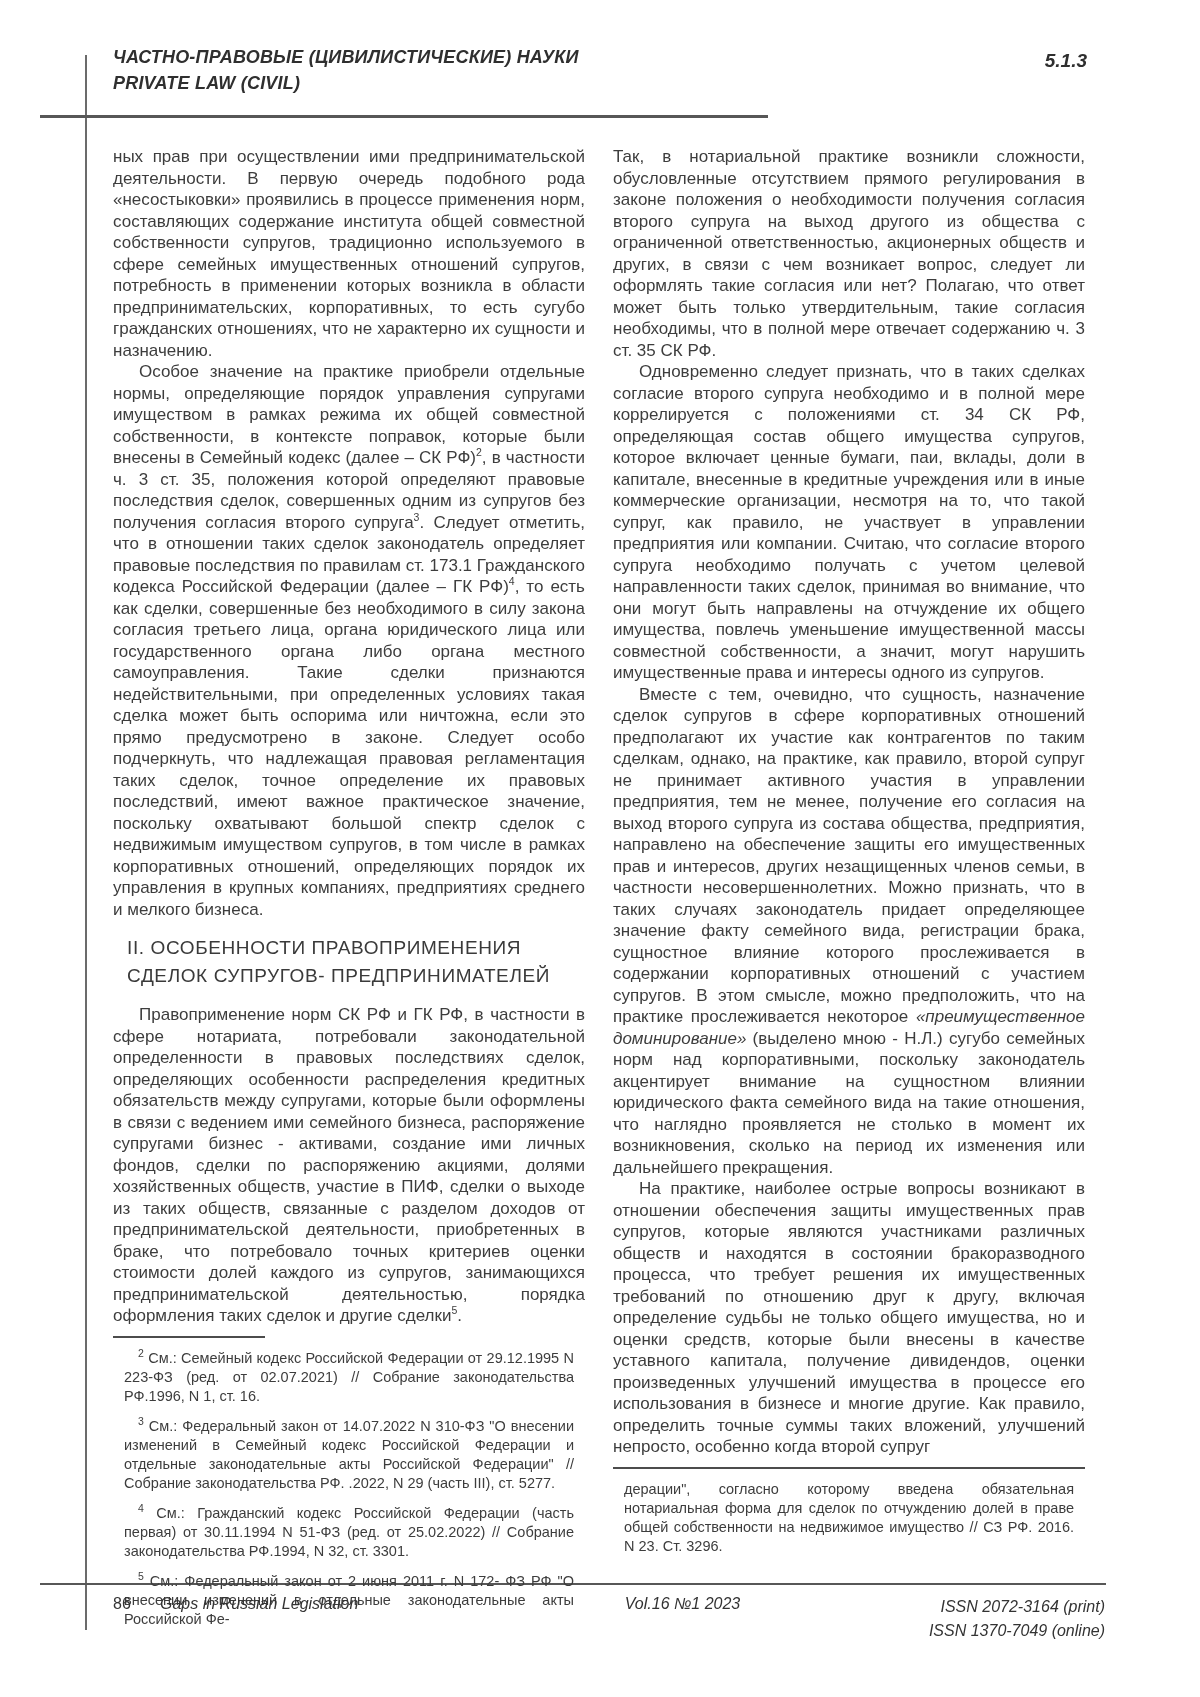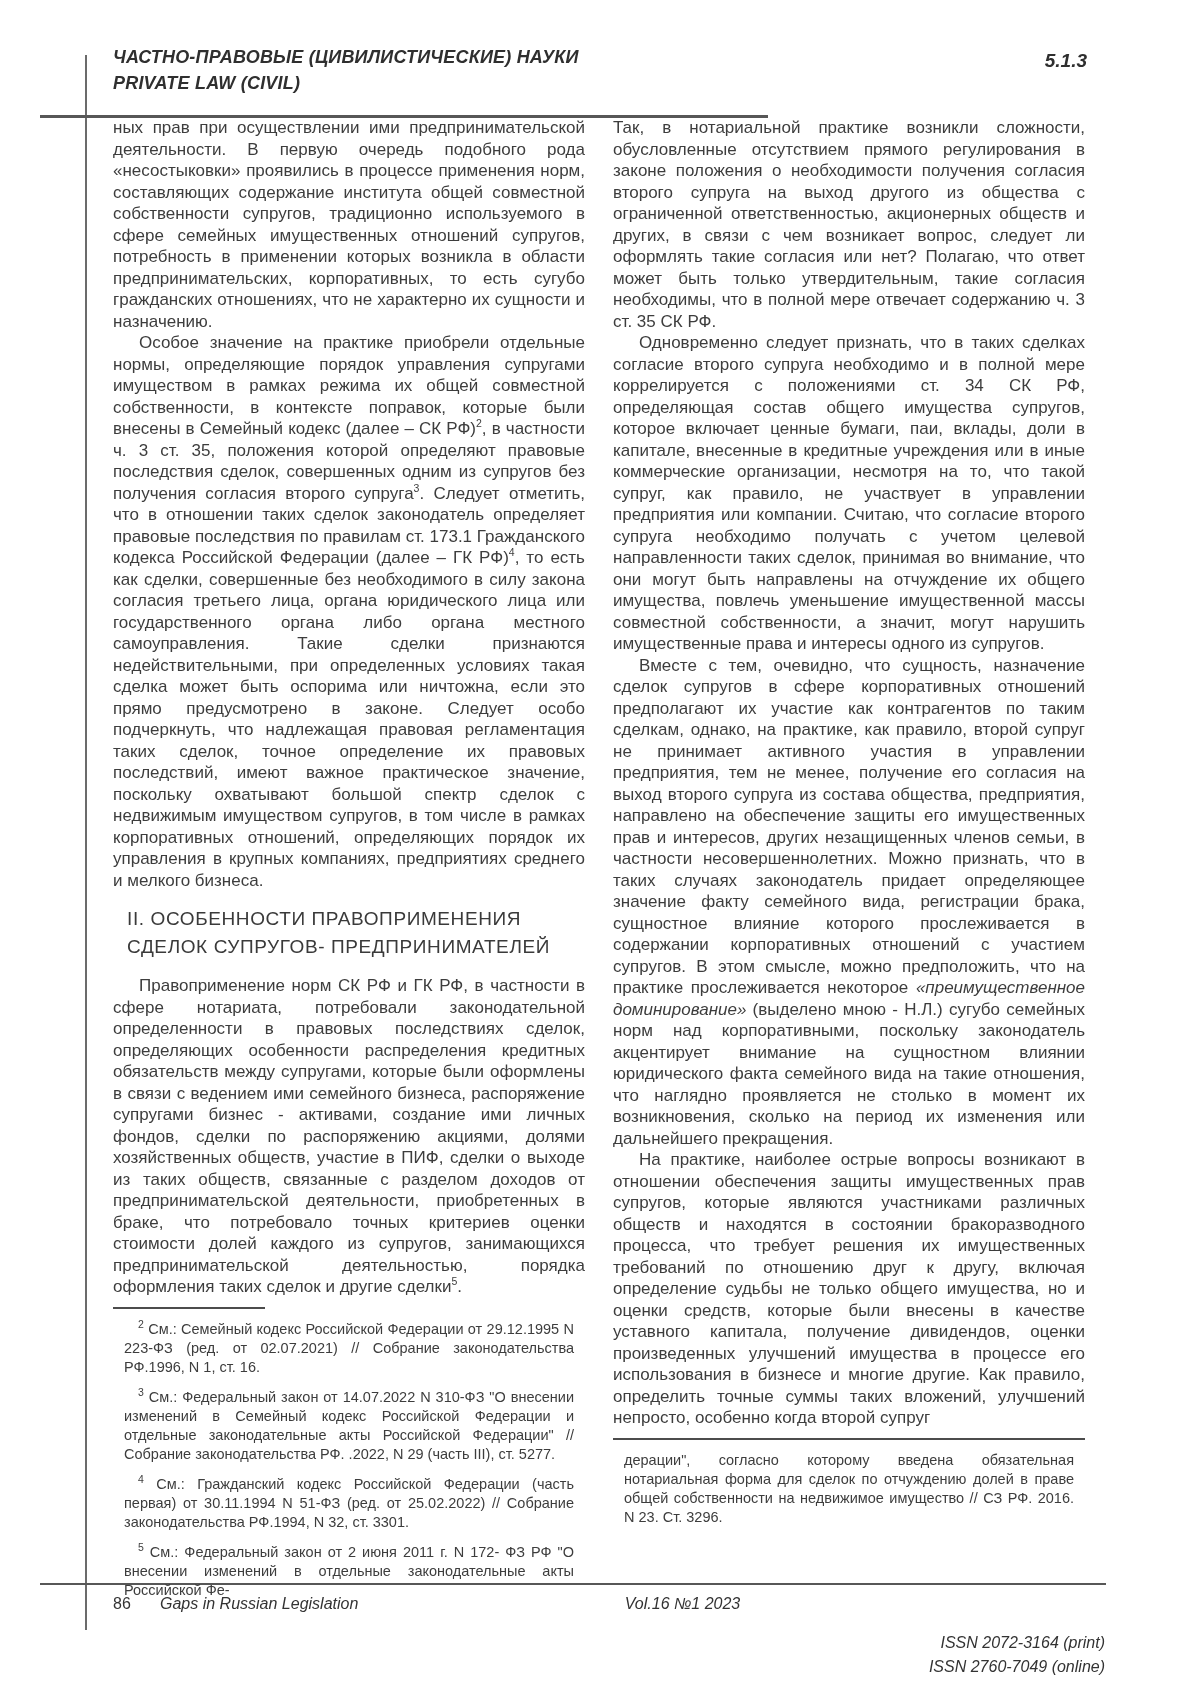--- a/index.html
+++ b/index.html
@@ -20,21 +20,21 @@
     position:absolute;left:113px;top:44px;width:700px;
     font-weight:bold;font-style:italic;font-size:18px;line-height:26px;
     color:#2f2f2f;letter-spacing:.2px;
   }
   .hdr-title span{display:block;}
   .hdr-code{
     position:absolute;right:113px;top:50px;
     font-weight:bold;font-style:italic;font-size:19px;color:#2f2f2f;
   }
   
-  .col{position:absolute;top:117px;width:472px;}
+  .col{position:absolute;top:146px;width:472px;}
   .col-left{left:113px;}
   .col-right{left:613px;}
   .col p{
     margin:0;padding:0;
     font-size:17px;line-height:21.5px;
     text-align:justify;
     hyphens:auto;-webkit-hyphens:auto;
   }
   .indent{text-indent:26px;}
   .sup{vertical-align:super;font-size:10.5px;line-height:0;}
@@ -54,21 +54,21 @@
   }
   
   .footer{
     position:absolute;left:113px;top:1595px;width:992px;
     font-size:16px;color:#333333;
   }
   .footer .row{display:flex;align-items:flex-start;}
   .footer .pageno{font-style:normal;width:47px;}
   .footer .journal{font-style:italic;flex:0 0 360px;}
   .footer .issue{font-style:italic;flex:1 1 auto;text-align:center;}
-  .footer .issn{font-style:italic;text-align:right;flex:0 0 260px;line-height:24px;margin-top:36px;}
+  .footer .issn{font-style:italic;text-align:right;flex:0 0 260px;line-height:24px;}
   .footer .issn span{display:block;}
 </style>
 </head>
 <body>
 
 <div class="page">
 
   <div class="vrule"></div>
   <div class="hrule-header"></div>
   <div class="hrule-footer"></div>
@@ -109,18 +109,18 @@
     </div>
   </div>
 
   <div class="footer">
     <div class="row">
       <span class="pageno">86</span>
       <span class="journal">Gaps in Russian Legislation</span>
       <span class="issue">Vol.16 №1  2023</span>
       <span class="issn">
         <span>ISSN 2072-3164 (print)</span>
-        <span>ISSN 2760-7049 (online)</span>
+        <span>ISSN 1370-7049 (online)</span>
       </span>
     </div>
   </div>
 
 </div>
 
 </body></html>

